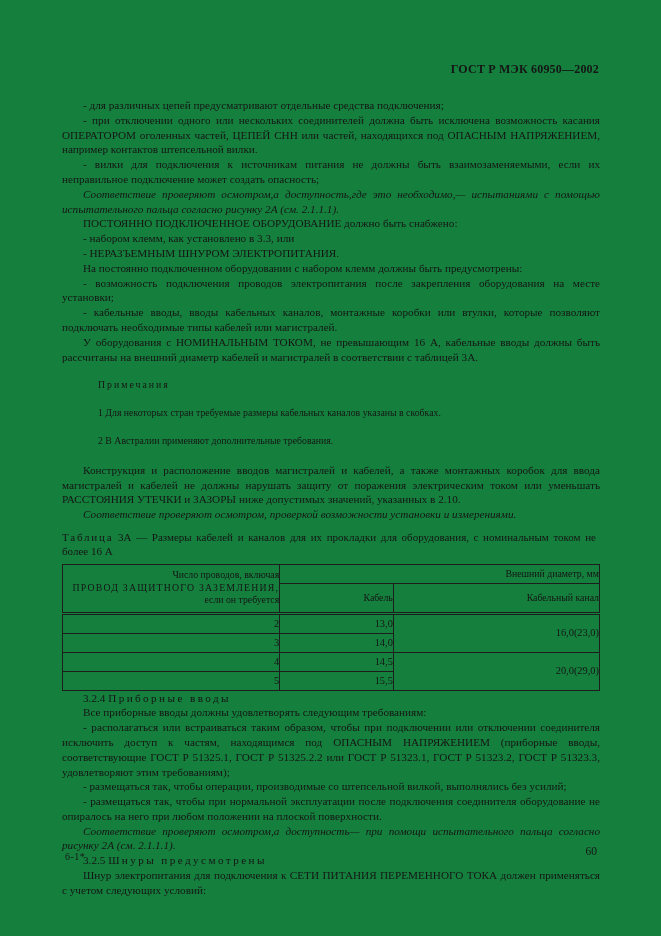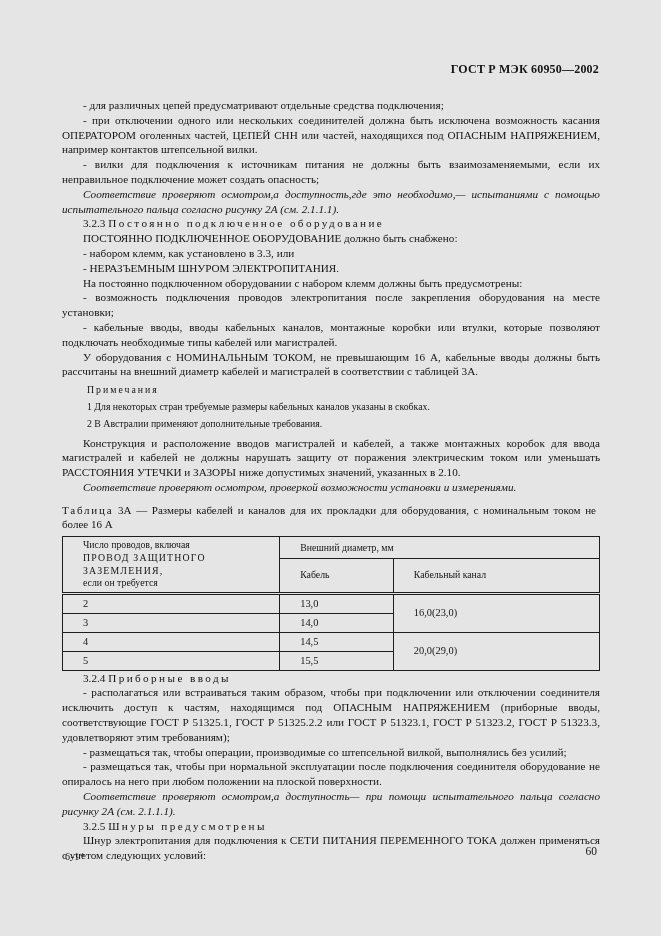--- a/index.html
+++ b/index.html
@@ -4,21 +4,21 @@
 <style>
   html,body { margin:0; padding:0; }
   body {
     width:661px; height:936px;
     background:#ffffff;
     font-family:"Liberation Serif", serif;
     color:#151515;
     position:relative;
     -webkit-font-smoothing:antialiased;
   }
-  .page { position:absolute; inset:0; background:#e5e5e5; }
+  .page { position:absolute; inset:0; background:#15803d; }
 
   .std-header {
     position:absolute; top:62px; right:62px;
     font-weight:bold; font-size:12px; letter-spacing:.2px;
   }
 
   .content {
     position:absolute; top:98px; left:62px; width:538px;
   }
 
@@ -30,37 +30,37 @@
   p.italic { font-style:italic; }
   p.heading { text-align:left; }
   .lsp  { letter-spacing:2.4px; }
   .lsp2 { letter-spacing:1.8px; }
 
   .notes {
     margin:5px 0 5px 21px;
     font-size:9.8px; line-height:12.8px;
   }
   .notes .notes-title { letter-spacing:2px; }
-  .notes p { margin:4px; }
+  .notes p { margin:15px; }
 
   .tbl-caption {
     margin:9px 4px 5px 0;
     font-size:11px; line-height:13.8px;
     text-align:justify;
   }
 
   table.t3a {
     border-collapse:collapse; table-layout:fixed;
     width:538px; margin:1px 0 0 0;
     font-size:9.8px; line-height:12px;
   }
   table.t3a th, table.t3a td {
     border:1px solid #1d1d1d;
-    font-weight:normal; text-align:left; vertical-align:middle;
-    padding:2px 20px;
+    font-weight:normal; text-align:right; vertical-align:middle;
+    padding:2px 0;
   }
   table.t3a .c1 { width:216px; }
   table.t3a .c2 { width:113px; }
   table.t3a .c3 { width:205px; }
   table.t3a thead th { height:14px; }
   table.t3a thead .subhead th { height:24px; }
   table.t3a tbody td { height:14px; font-size:10.4px; }
   table.t3a tbody tr.dblrow td { border-top:3px double #1d1d1d; }
   .c1h div { line-height:12.6px; }
   .c1h .caps { letter-spacing:1.2px; }
@@ -83,21 +83,20 @@
 
   <div class="std-header">ГОСТ Р МЭК 60950—2002</div>
 
   <div class="content">
 
     <p class="para">- для различных цепей предусматривают отдельные средства подключения;</p>
     <p class="para">- при отключении одного или нескольких соединителей должна быть исключена возможность касания ОПЕРАТОРОМ оголенных частей, ЦЕПЕЙ СНН или частей, находящихся под ОПАСНЫМ НАПРЯЖЕНИЕМ, например контактов штепсельной вилки.</p>
     <p class="para">- вилки для подключения к источникам питания не должны быть взаимозаменяемыми, если их неправильное подключение может создать опасность;</p>
     <p class="para italic">Соответствие проверяют осмотром,а доступность,где это необходимо,— испытаниями с помощью испытательного пальца согласно рисунку 2А (см. 2.1.1.1).</p>
 
-    <p class="para heading"><span>3.2.3</span> <span class="lsp">Постоянно подключенное оборудование</span></p>
 
     <p class="para">ПОСТОЯННО ПОДКЛЮЧЕННОЕ ОБОРУДОВАНИЕ должно быть снабжено:</p>
     <p class="para">- набором клемм, как установлено в 3.3, или</p>
     <p class="para">- НЕРАЗЪЕМНЫМ ШНУРОМ ЭЛЕКТРОПИТАНИЯ.</p>
     <p class="para">На постоянно подключенном оборудовании с набором клемм должны быть предусмотрены:</p>
     <p class="para">- возможность подключения проводов электропитания после закрепления оборудования на месте установки;</p>
     <p class="para">- кабельные вводы, вводы кабельных каналов, монтажные коробки или втулки, которые позволяют подключать необходимые типы кабелей или магистралей.</p>
     <p class="para">У оборудования с НОМИНАЛЬНЫМ ТОКОМ, не превышающим 16 А, кабельные вводы должны быть рассчитаны на внешний диаметр кабелей и магистралей в соответствии с таблицей 3А.</p>
 
     <div class="notes">
@@ -148,20 +147,21 @@
         </tr>
         <tr>
           <td>5</td>
           <td>15,5</td>
         </tr>
       </tbody>
     </table>
 
     <p class="para heading after-table"><span>3.2.4</span> <span class="lsp">Приборные вводы</span></p>
 
+    <p class="para">Все приборные вводы должны удовлетворять следующим требованиям:</p>
     <p class="para">- располагаться или встраиваться таким образом, чтобы при подключении или отключении соединителя исключить доступ к частям, находящимся под ОПАСНЫМ НАПРЯЖЕНИЕМ (приборные вводы, соответствующие ГОСТ Р 51325.1, ГОСТ Р 51325.2.2 или ГОСТ Р 51323.1, ГОСТ Р 51323.2, ГОСТ Р 51323.3, удовлетворяют этим требованиям);</p>
     <p class="para">- размещаться так, чтобы операции, производимые со штепсельной вилкой, выполнялись без усилий;</p>
     <p class="para">- размещаться так, чтобы при нормальной эксплуатации после подключения соединителя оборудование не опиралось на него при любом положении на плоской поверхности.</p>
     <p class="para italic">Соответствие проверяют осмотром,а доступность— при помощи испытательного пальца согласно рисунку 2А (см. 2.1.1.1).</p>
 
     <p class="para heading"><span>3.2.5</span> <span class="lsp">Шнуры предусмотрены</span></p>
 
     <p class="para">Шнур электропитания для подключения к СЕТИ ПИТАНИЯ ПЕРЕМЕННОГО ТОКА должен применяться с учетом следующих условий:</p>
 
   </div>

